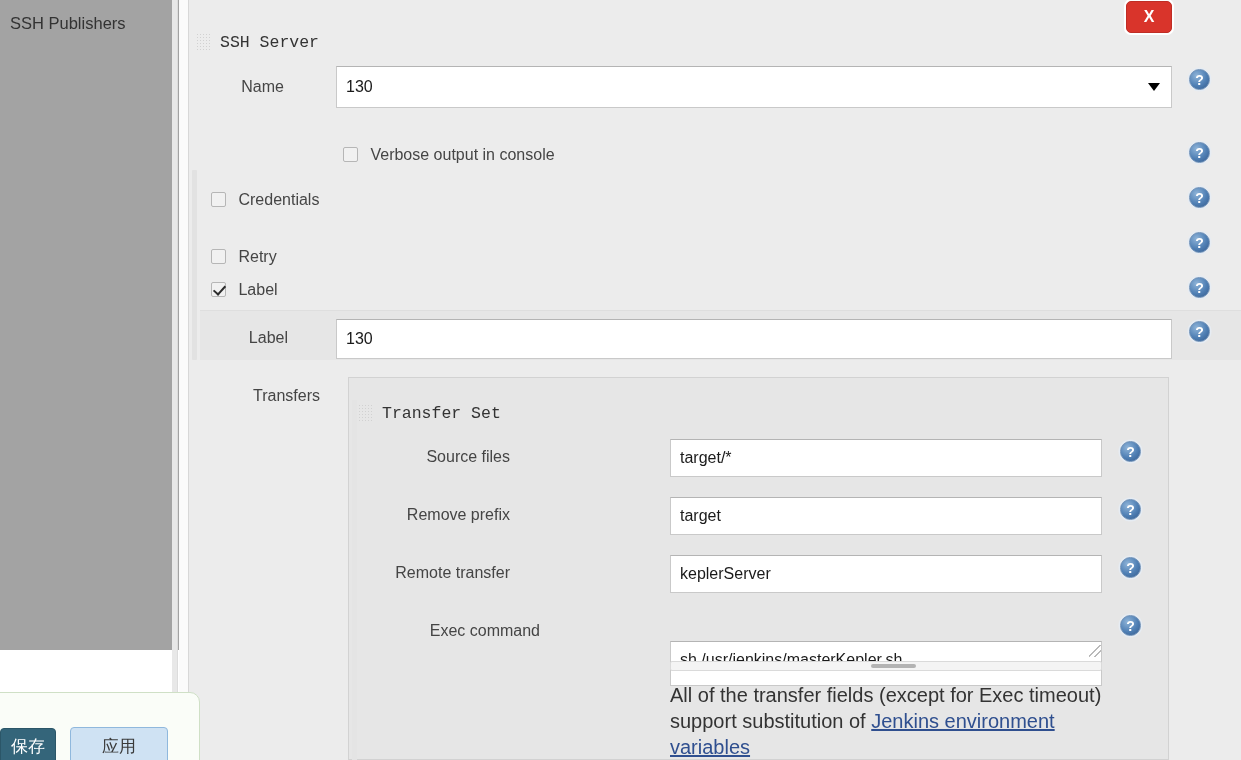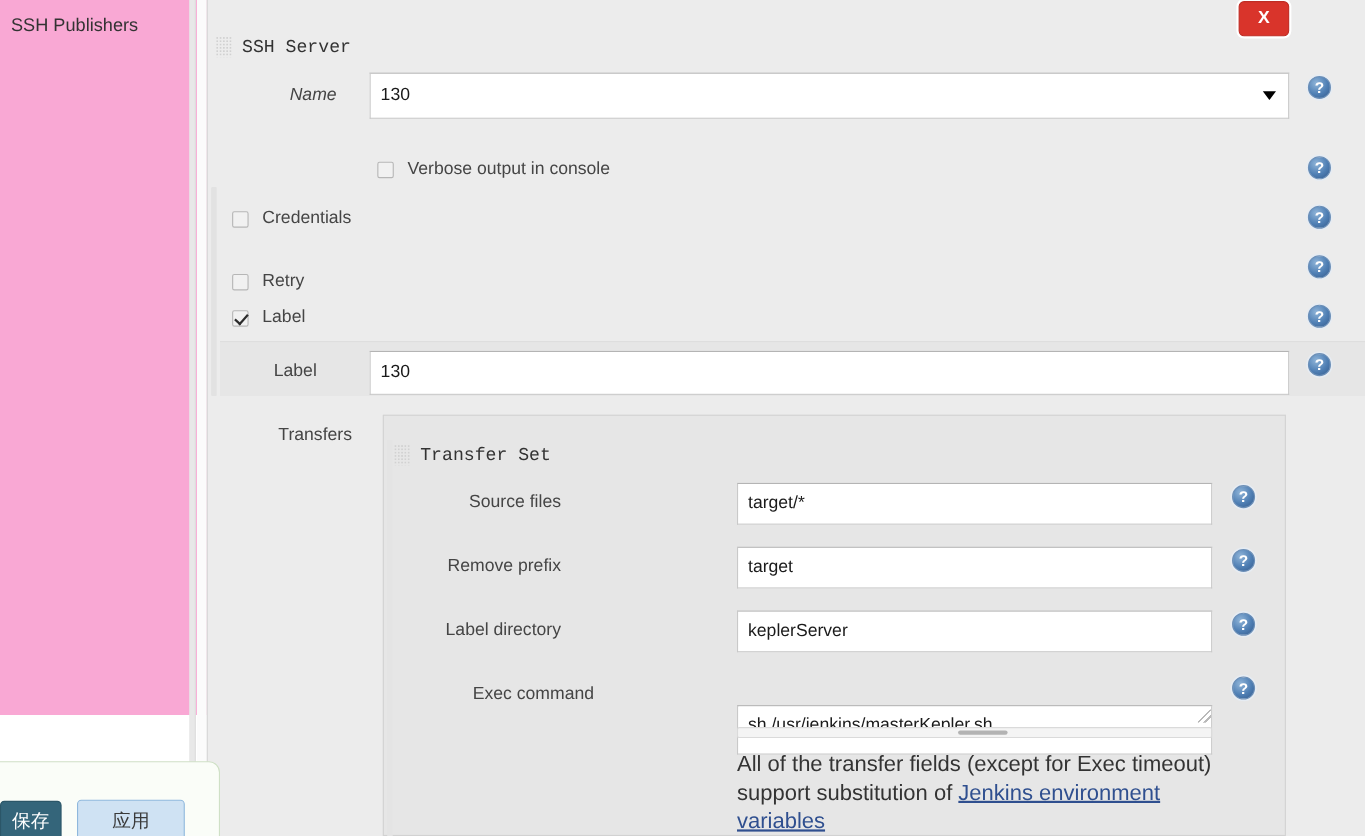--- a/index.html
+++ b/index.html
@@ -5,21 +5,21 @@
   * { box-sizing: border-box; }
   html, body {
     margin: 0; padding: 0;
     width: 1241px; height: 760px;
     overflow: hidden;
     background: #ffffff;
     font-family: "Liberation Sans", sans-serif;
     -webkit-font-smoothing: antialiased;
   }
 
-  #root { position: relative; width: 1241px; height: 650px; background: #f9a8d4; }
+  #root { position: relative; width: 1241px; height: 650px; background: #a3a3a3; }
 
   
   .section-title {
     position: absolute;
     left: 10px; top: 14px;
     font-size: 16.5px;
     color: #333333;
     white-space: nowrap;
   }
 
@@ -298,21 +298,21 @@
 
   <div class="rail-outer"></div>
   <div class="rail-gap"></div>
 
   <div class="panel-main"></div>
 
   <div class="block-title" style="left:196px; top:33px;">
     <span class="drag-handle"></span><span class="t">SSH Server</span>
   </div>
 
-  <div class="fld-label" style="left:178px; top:78px; width:128px;font-style:italic;">Name</div>
+  <div class="fld-label" style="left:156px; top:78px; width:128px;">Name</div>
 
   <div class="sel-wrap" style="left:336px; top:66px; width:836px; height:42px;">
     <span class="sel-val">130</span>
     <span class="caret"></span>
   </div>
 
   <div class="help" style="left:1189px; top:69px;"></div>
 
   <div class="cbrow" style="left:343px; top:145px;">
     <span class="cbox"></span>
@@ -358,21 +358,21 @@
   </div>
 
   <div class="fld-label" style="left:340px; top:448px; width:170px;">Source files</div>
   <input class="txt" style="left: 670px; top: 439px; width: 432px; height: 38px;" value="target/*">
   <div class="help" style="left:1120px; top:441px;"></div>
 
   <div class="fld-label" style="left:340px; top:506px; width:170px;">Remove prefix</div>
   <input class="txt" style="left: 670px; top: 497px; width: 432px; height: 38px;" value="target">
   <div class="help" style="left:1120px; top:499px;"></div>
 
-  <div class="fld-label" style="left:340px; top:564px; width:170px;">Label directory</div>
+  <div class="fld-label" style="left:340px; top:564px; width:170px;">Remote transfer</div>
   <input class="txt" style="left: 670px; top: 555px; width: 432px; height: 38px;" value="keplerServer">
   <div class="help" style="left:1120px; top:557px;"></div>
 
   <div class="fld-label" style="left:340px; top:622px; width:200px;">Exec command</div>
   <textarea class="ta" style="left: 670px; top: 613px; width: 432px; height: 45px;">sh /usr/jenkins/masterKepler.sh</textarea>
   <div class="ta-grip" style="left:1089px; top:645px;"></div>
   <div class="hscroll" style="left:670px; top:661px; width:432px; height:10px;">
     <div class="thumb" style="left:200px; width:45px;"></div>
   </div>
   <div class="help" style="left:1120px; top:615px;"></div>

